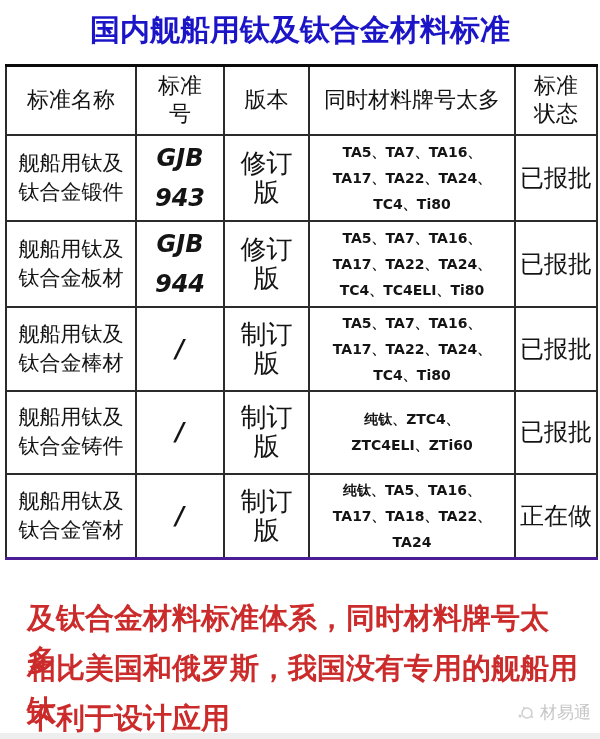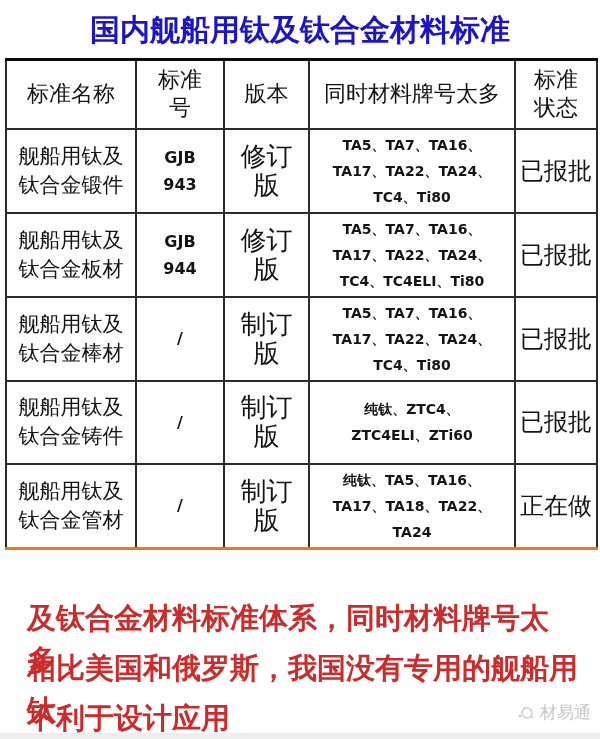--- a/index.html
+++ b/index.html
@@ -16,26 +16,26 @@
   .title {
     position:absolute; top:10px; left:0; width:100%;
     text-align:center;
     font-family:"DejaVu Sans", sans-serif;
     font-weight:bold;
     font-size:30px;
     color:#1c15c8;
     letter-spacing:0px;
   }
   table.std-table {
-    position:absolute; left:5px; top:58px;
+    position:absolute; left:5px; top:64px;
     width:591px;
     border-collapse:collapse;
     table-layout:fixed;
     border-top:3px solid #0a0a0a;
-    border-bottom:3px solid #f97316;
+    border-bottom:3px solid #4c1d95;
   }
   .std-table th, .std-table td {
     border:2px solid #2b2b2b;
     text-align:center;
     vertical-align:middle;
     white-space:pre-line;
     color:#141414;
     padding:2px;
   }
   .std-table th {
@@ -44,21 +44,21 @@
     font-size:22px;
     line-height:28px;
     height:69px;
   }
   .row-h1 { height:84px; }
   .row-h2 { height:84px; }
   .row-h3 { height:83px; }
   .row-h4 { height:83px; }
   .row-h5 { height:79px; }
   .c-name   { font-size:21px; line-height:29px;border-radius:29px; }
-  .c-num    { font-family:"DejaVu Sans", sans-serif; font-weight:700; font-size:16px; line-height:27px; }
+  .c-num    { font-family:"DejaVu Sans", sans-serif; font-weight:700; font-size:24px; line-height:40px;font-style:italic; }
   .c-ver    { font-size:26px; line-height:29px; }
   .c-grades { font-family:"DejaVu Sans", sans-serif; font-weight:700; font-size:14px; line-height:26px;margin-left:24px; }
   .c-status { font-size:24px; }
   .footer-note {
     position:absolute; left:27px; top:597px; width:562px;
     color:#cc2b2b;
     font-family:"Liberation Serif", serif;
     font-weight:700;
     font-size:29px;
   }

